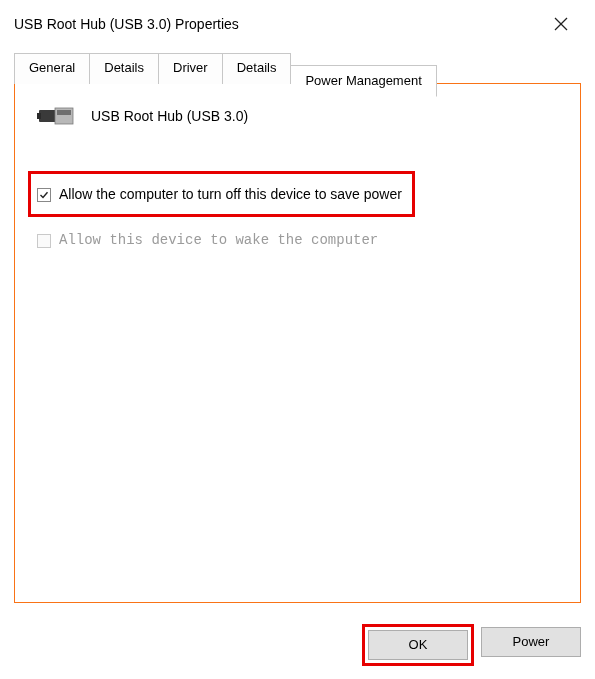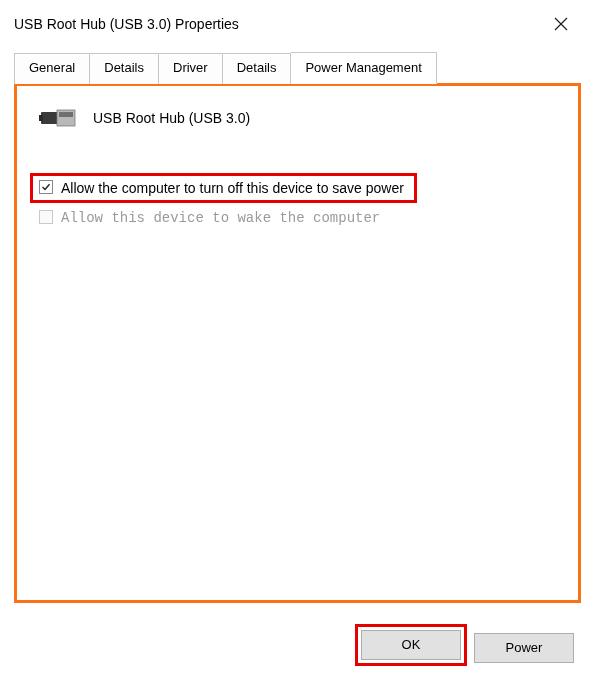--- a/index.html
+++ b/index.html
@@ -54,72 +54,71 @@
   .tab + .tab { border-left: none; }
   .tab.inactive {
     background: #fdfdfd;
     color: #000;
   }
   .tab.active {
     background: #fff;
     z-index: 3;
     padding-top: 7px;
     padding-bottom: 8px;
-    top: 0;
+    top: 13px;
     border-bottom: 1px solid #fff;
     margin-bottom: -1px;
   }
   .tab-panel {
-    border: 3px solid #f97316;
+    border: 1px solid #f97316;
     height: 520px;
     position: relative;
     padding: 18px 16px;
     background: #fff;
   }
   .device-row {
     display: flex;
     align-items: center;
     gap: 14px;
     margin-left: 6px;
   }
   .usb-icon svg { display:block; }
   .device-name { font-size: 14px; }
   .options {
     margin-top: 44px;
   }
   .chk-row {
     display: flex;
-    align-items: flex-start;
+    align-items: flex-end;
     gap: 8px;
-    padding: 4px 6px;
+    padding: 12px 6px;
     font-size: 14px;
   }
   .chk {
     width: 14px;
     height: 14px;
     border: 1px solid #888;
     display: flex;
     align-items: center;
     justify-content: center;
     background: #fff;
   }
   .chk.disabled { border-color: #c9c9c9; background:#fafafa; }
   .chk svg { display:block; }
   .chk-label.disabled { color: #9b9b9b; }
   .highlight-red {
     outline: 3px solid #e60000;
     outline-offset: 0;
   }
   .button-row {
     position: absolute;
-    right: 21px;
+    right: 14px;
     bottom: 16px;
     display: flex;
     gap: 10px;
-    align-items: flex-end;
   }
   .btn {
     width: 100px;
     height: 30px;
     border: 1px solid #adadad;
     background: #e1e1e1;
     text-align: center;
     line-height: 28px;
     font-size: 13px;
     cursor: default;

